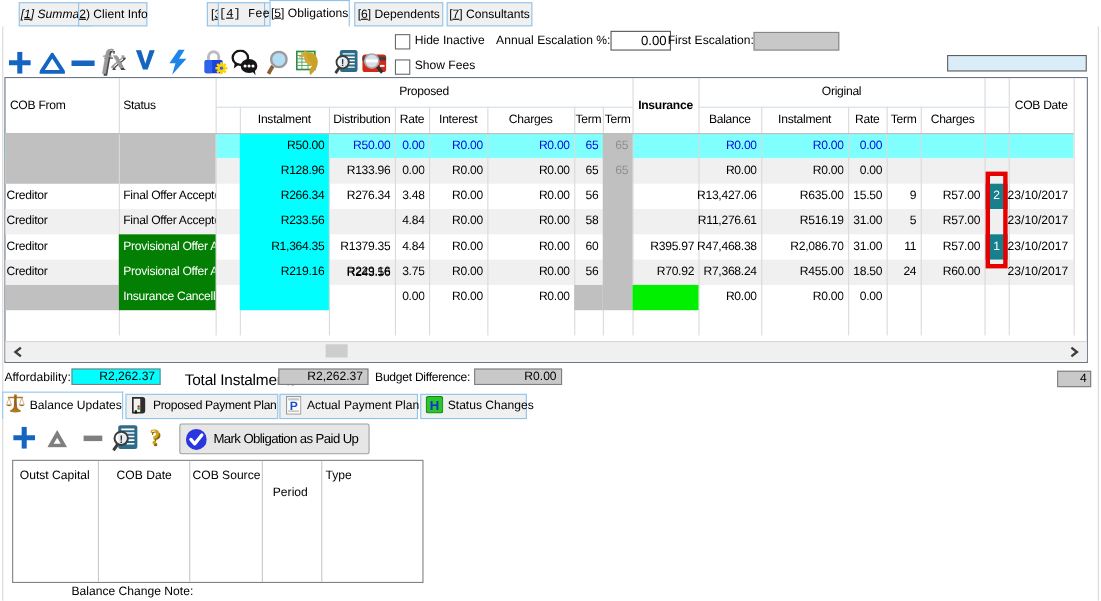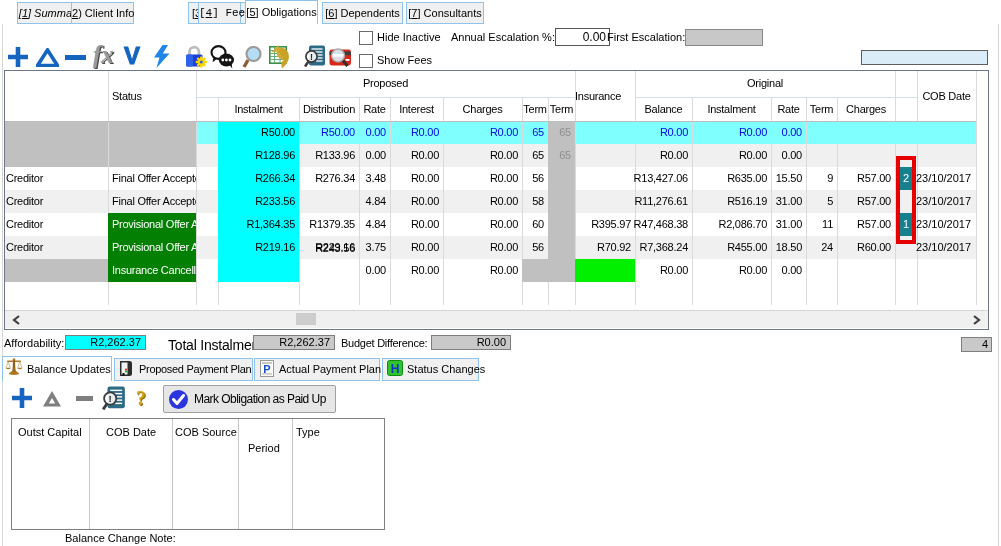--- a/index.html
+++ b/index.html
@@ -149,23 +149,24 @@
  <div class="ab" style="left:517px;top:188px;width:26px;height:23px;background:#c0c0c0"></div>
  <div class="ab" style="left:103px;top:142px;width:88px;height:69px;background:#038003"></div>
  <div class="ab" style="left:570px;top:188px;width:60px;height:23px;background:#00f000"></div>
  <div class="ab" style="left:891px;top:96px;width:20px;height:23px;background:#17808d"></div>
  <div class="ab" style="left:891px;top:142px;width:20px;height:23px;background:#17808d"></div>
 
  <div class="ab" style="left:0;top:50px;width:971px;height:1px;background:#bdbdbd"></div>
  <div class="ab" style="left:191px;top:26px;width:379px;height:1px;background:#cfe0e6"></div>
  <div class="ab" style="left:630px;top:26px;width:282px;height:1px;background:#cfe0e6"></div>
 
+ <div class="t" style="left:4px;top:0;width:95px;line-height:50px;">COB From</div>
  <div class="t" style="left:107px;top:0;width:80px;line-height:50px;">Status</div>
  <div class="t" style="left:191px;top:0;width:379px;line-height:25px;text-align:center;">Proposed</div>
- <div class="t" style="left:570px;top:0;width:60px;line-height:50px;text-align:left;">Insurance</div>
+ <div class="t" style="left:570px;top:0;width:60px;line-height:50px;text-align:center;font-weight:bold;">Insurance</div>
  <div class="t" style="left:630px;top:0;width:260px;line-height:25px;text-align:center;">Original</div>
  <div class="t" style="left:912px;top:0;width:59px;line-height:50px;text-align:center;">COB Date</div>
  <div class="t" style="left:213px;top:26px;width:81px;line-height:24px;text-align:center;">Instalment</div>
  <div class="t" style="left:294px;top:26px;width:60px;line-height:24px;text-align:center;">Distribution</div>
  <div class="t" style="left:354px;top:26px;width:31px;line-height:24px;text-align:center;">Rate</div>
  <div class="t" style="left:385px;top:26px;width:53px;line-height:24px;text-align:center;">Interest</div>
  <div class="t" style="left:438px;top:26px;width:79px;line-height:24px;text-align:center;">Charges</div>
  <div class="t" style="left:517px;top:26px;width:26px;line-height:24px;text-align:center;">Term</div>
  <div class="t" style="left:543px;top:26px;width:27px;line-height:24px;text-align:center;">Term</div>
  <div class="t" style="left:630px;top:26px;width:57px;line-height:24px;text-align:center;">Balance</div>

